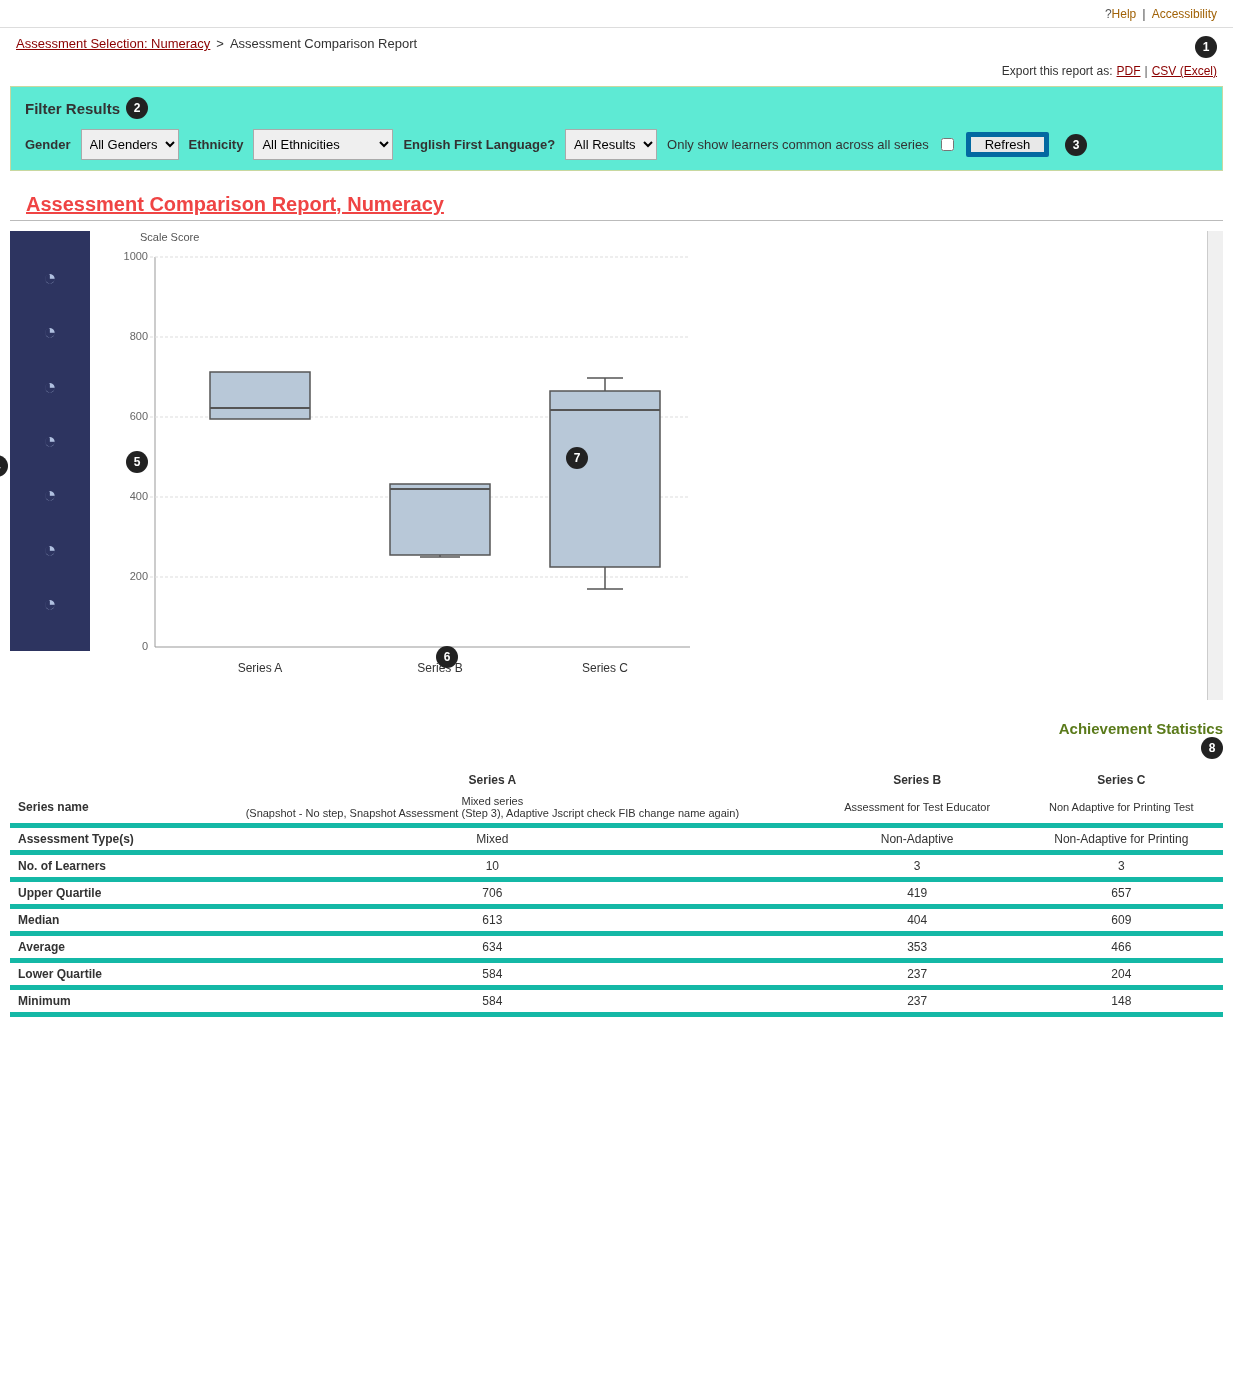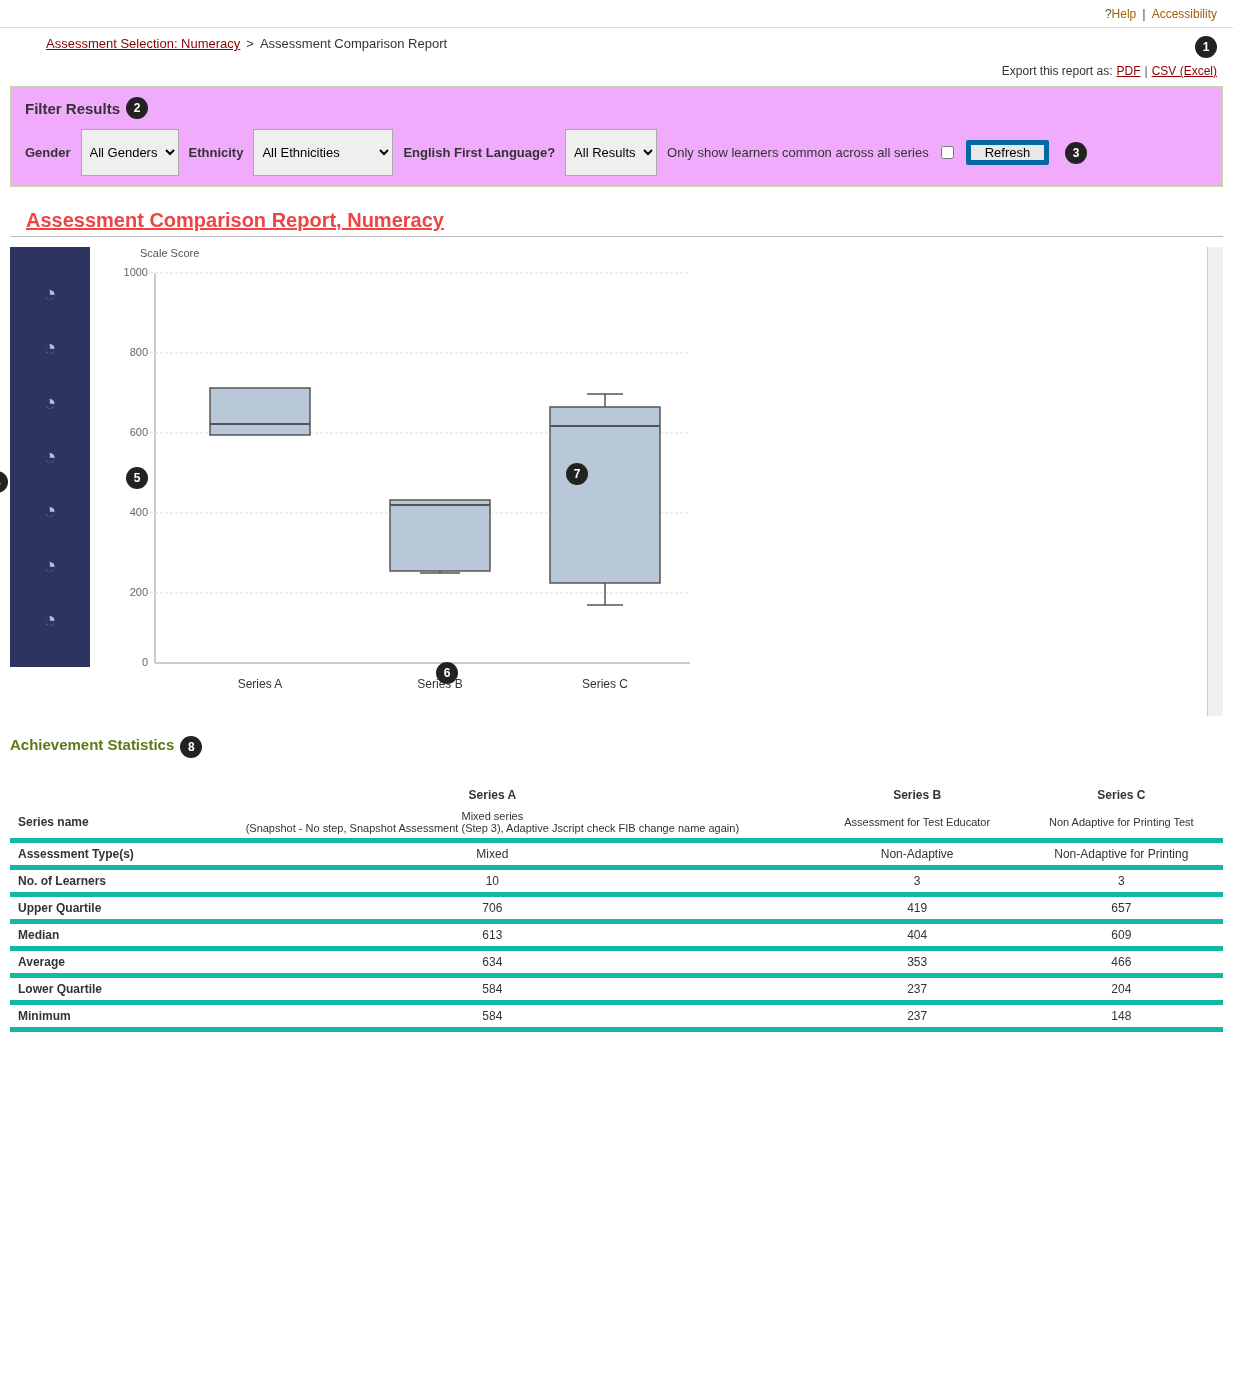--- a/index.html
+++ b/index.html
@@ -4,43 +4,43 @@
   <style>
     * { box-sizing: border-box; margin: 0; padding: 0; }
     body { font-family: Arial, sans-serif; font-size: 13px; color: #333; background: #fff; width: 1233px; }
 
     
     .top-bar { display: flex; justify-content: flex-end; align-items: center; padding: 6px 16px; border-bottom: 1px solid #ddd; }
     .top-bar a { color: #a16207; text-decoration: none; font-size: 12px; }
     .top-bar .separator { margin: 0 6px; color: #555; }
 
     
-    .breadcrumb { padding: 10px 16px 6px; font-size: 13px; display: flex; align-items: center; gap: 6px; margin-left: 30px; }
+    .breadcrumb { padding: 10px 16px 6px; font-size: 13px; display: flex; align-items: center; gap: 6px; }
     .breadcrumb a { color: #8b0000; text-decoration: underline; }
     .breadcrumb span { color: #333; }
 
     
     .export-row { display: flex; justify-content: flex-end; align-items: center; padding: 4px 16px 8px; gap: 4px; font-size: 12px; }
     .export-row span { color: #333; }
     .export-row a { color: #8b0000; text-decoration: underline; font-size: 12px; }
     .export-row .sep { color: #555; }
 
     
     .badge {
       display: inline-flex; align-items: center; justify-content: center;
       width: 22px; height: 22px; border-radius: 50%; background: #222;
       color: #fff; font-size: 12px; font-weight: bold; margin-left: 6px;
     }
 
     
-    .filter-section { background: #f0abfc; border: 1px solid #c8d8a0; margin: 0 10px 8px; padding: 10px 14px; }
+    .filter-section { background: #5eead4; border: 1px solid #c8d8a0; margin: 0 10px 8px; padding: 10px 14px; }
     .filter-header { display: flex; align-items: center; font-size: 15px; font-weight: bold; color: #333; margin-bottom: 10px; }
     .filter-row { display: flex; align-items: center; gap: 10px; flex-wrap: wrap; }
     .filter-row label { font-weight: bold; font-size: 13px; }
-    .filter-row select { font-size: 13px; padding: 14px 4px; border: 1px solid #aaa; }
+    .filter-row select { font-size: 13px; padding: 6px 4px; border: 1px solid #aaa; }
     .filter-row .only-show-label { font-size: 13px; }
     .refresh-btn {
       padding: 0 14px; border: 5px solid #0369a1; background: #e8e8e8;
       cursor: pointer; font-size: 13px; border-radius: 2px;
     }
 
     
     .report-title { color: #ef4444; font-size: 20px; font-weight: bold; padding: 14px 16px 4px; border-bottom: 1px solid #bbb; margin: 0 10px 10px; text-decoration: underline; }
 
     
@@ -50,21 +50,21 @@
       align-items: center; justify-content: space-around; padding: 20px 0;
       min-height: 420px;
     }
     .chart-sidebar .icon { color: #b0c0e0; font-size: 22px; }
 
     .chart-area { flex: 1; padding: 0 10px 0 10px; }
     .scale-label { font-size: 11px; color: #555; margin-bottom: 4px; margin-left: 40px; }
 
     
     .achievement-section { margin: 20px 10px 0; }
-    .achievement-header { display: flex; align-items: flex-start; font-size: 15px; font-weight: bold; color: #5a7a1a; margin-bottom: 26px; }
+    .achievement-header { display: flex; align-items: flex-end; font-size: 15px; font-weight: bold; color: #5a7a1a; margin-bottom: 10px; flex-direction: column; }
 
     .stats-table { width: 100%; border-collapse: collapse; font-size: 12px; }
     .stats-table th { text-align: center; font-weight: bold; padding: 4px 8px; font-size: 12px; }
     .stats-table td { padding: 4px 8px; border-bottom: 5px solid #14b8a6; }
     .stats-table td:first-child { font-weight: bold; width: 160px; }
     .stats-table td:not(:first-child) { text-align: center; }
     .stats-table .series-name-cell { text-align: center; font-style: normal; }
 
     
     .help-icon { color: #555; font-size: 12px; }

